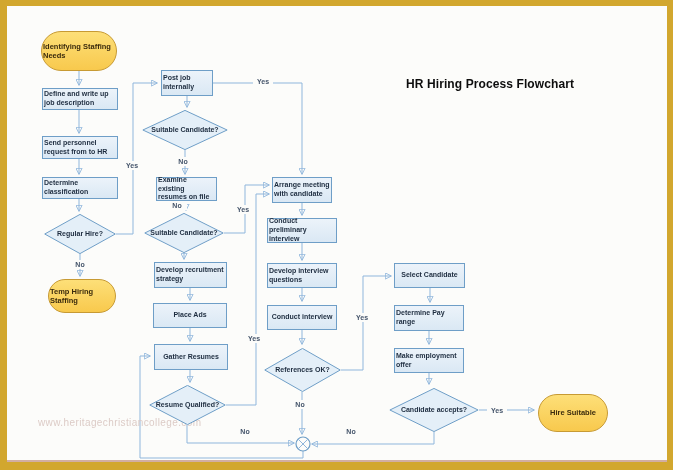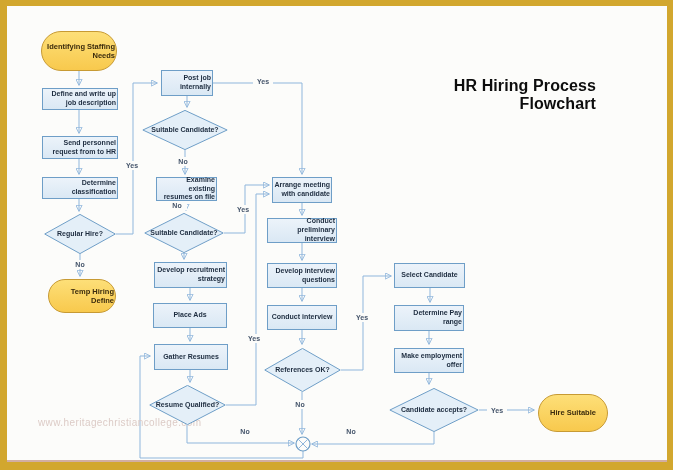--- a/index.html
+++ b/index.html
@@ -4,32 +4,32 @@
 <style>
   html,body{margin:0;padding:0;background:#ffffff;}
   .frame{position:relative;width:673px;height:470px;background:#D2A72E;
          font-family:"Liberation Sans",sans-serif;overflow:hidden;}
   .canvas{position:absolute;left:7px;top:6px;right:6px;bottom:8px;background:#FCFCFA;}
   .accent-strip{position:absolute;left:7px;right:6px;bottom:8px;height:2px;background:#A8604A;opacity:.5;}
   .wires{position:absolute;left:0;top:0;width:673px;height:470px;pointer-events:none;}
   .wires path, .wires line{fill:none;stroke:#8FB6DC;stroke-width:1;}
   .wires circle{fill:#FCFCFA;stroke:#6E9EC7;stroke-width:1.2;}
   .node{position:absolute;box-sizing:border-box;display:flex;align-items:center;justify-content:center;
-        text-align:right;font-size:7px;font-weight:bold;color:#1D2C3F;line-height:1.25;padding:1px;}
+        text-align:left;font-size:7px;font-weight:bold;color:#1D2C3F;line-height:1.25;padding:1px;}
   .process{background:linear-gradient(180deg,#ECF3FA 0%,#DAE8F4 100%);border:1px solid #6E9EC7;}
   .terminal{background:linear-gradient(180deg,#FDDF78 0%,#F8C94D 100%);border:1px solid #C79A33;
             color:#3B2B0D;font-size:7.5px;}
   .decision{background:transparent;border:none;}
   .decision svg{position:absolute;left:0;top:0;width:100%;height:100%;}
   .decision polygon{fill:#E4EFF8;stroke:#6E9EC7;stroke-width:1;vector-effect:non-scaling-stroke;}
   .decision .lbl{position:relative;z-index:1;}
   .elabel{position:absolute;width:20px;height:9px;line-height:9px;font-size:7px;font-weight:600;
           color:#44546A;text-align:center;background:#FCFCFA;}
-  .title{position:absolute;left:406px;top:77px;width:190px;text-align:right;
-         font-size:16px;font-weight:bold;color:#0D0D0D;letter-spacing:.1px;}
+  .title{position:absolute;left:406px;top:77px;width:190px;text-align:left;
+         font-size:12px;font-weight:bold;color:#0D0D0D;letter-spacing:.1px;}
   .watermark{position:absolute;left:38px;top:417px;font-size:10px;color:#D9C6C1;
              letter-spacing:.4px;opacity:.9;}
 </style>
 </head>
 <body>
 
 <div class="frame">
   <div class="canvas"></div>
   <div class="accent-strip"></div>
 
@@ -75,21 +75,21 @@
     </g>
   </svg>
 
   <div class="title">HR Hiring Process Flowchart</div>
   <div class="watermark">www.heritagechristiancollege.com</div>
 
   <div class="node terminal" style="left:41px;top:31px;width:76px;height:40px;border-radius:20px;">
     <span class="lbl">Identifying Staffing Needs</span>
   </div>
   <div class="node terminal" style="left:48px;top:279px;width:68px;height:34px;border-radius:17px;">
-    <span class="lbl">Temp Hiring Define</span>
+    <span class="lbl">Temp Hiring Staffing</span>
   </div>
   <div class="node terminal" style="left:538px;top:394px;width:70px;height:38px;border-radius:19px;">
     <span class="lbl">Hire Suitable</span>
   </div>
 
   <div class="node process" style="left:42px;top:88px;width:76px;height:22px;">
     <span class="lbl">Define and write up job description</span>
   </div>
   <div class="node process" style="left:42px;top:136px;width:76px;height:23px;">
     <span class="lbl">Send personnel request from to HR</span>

